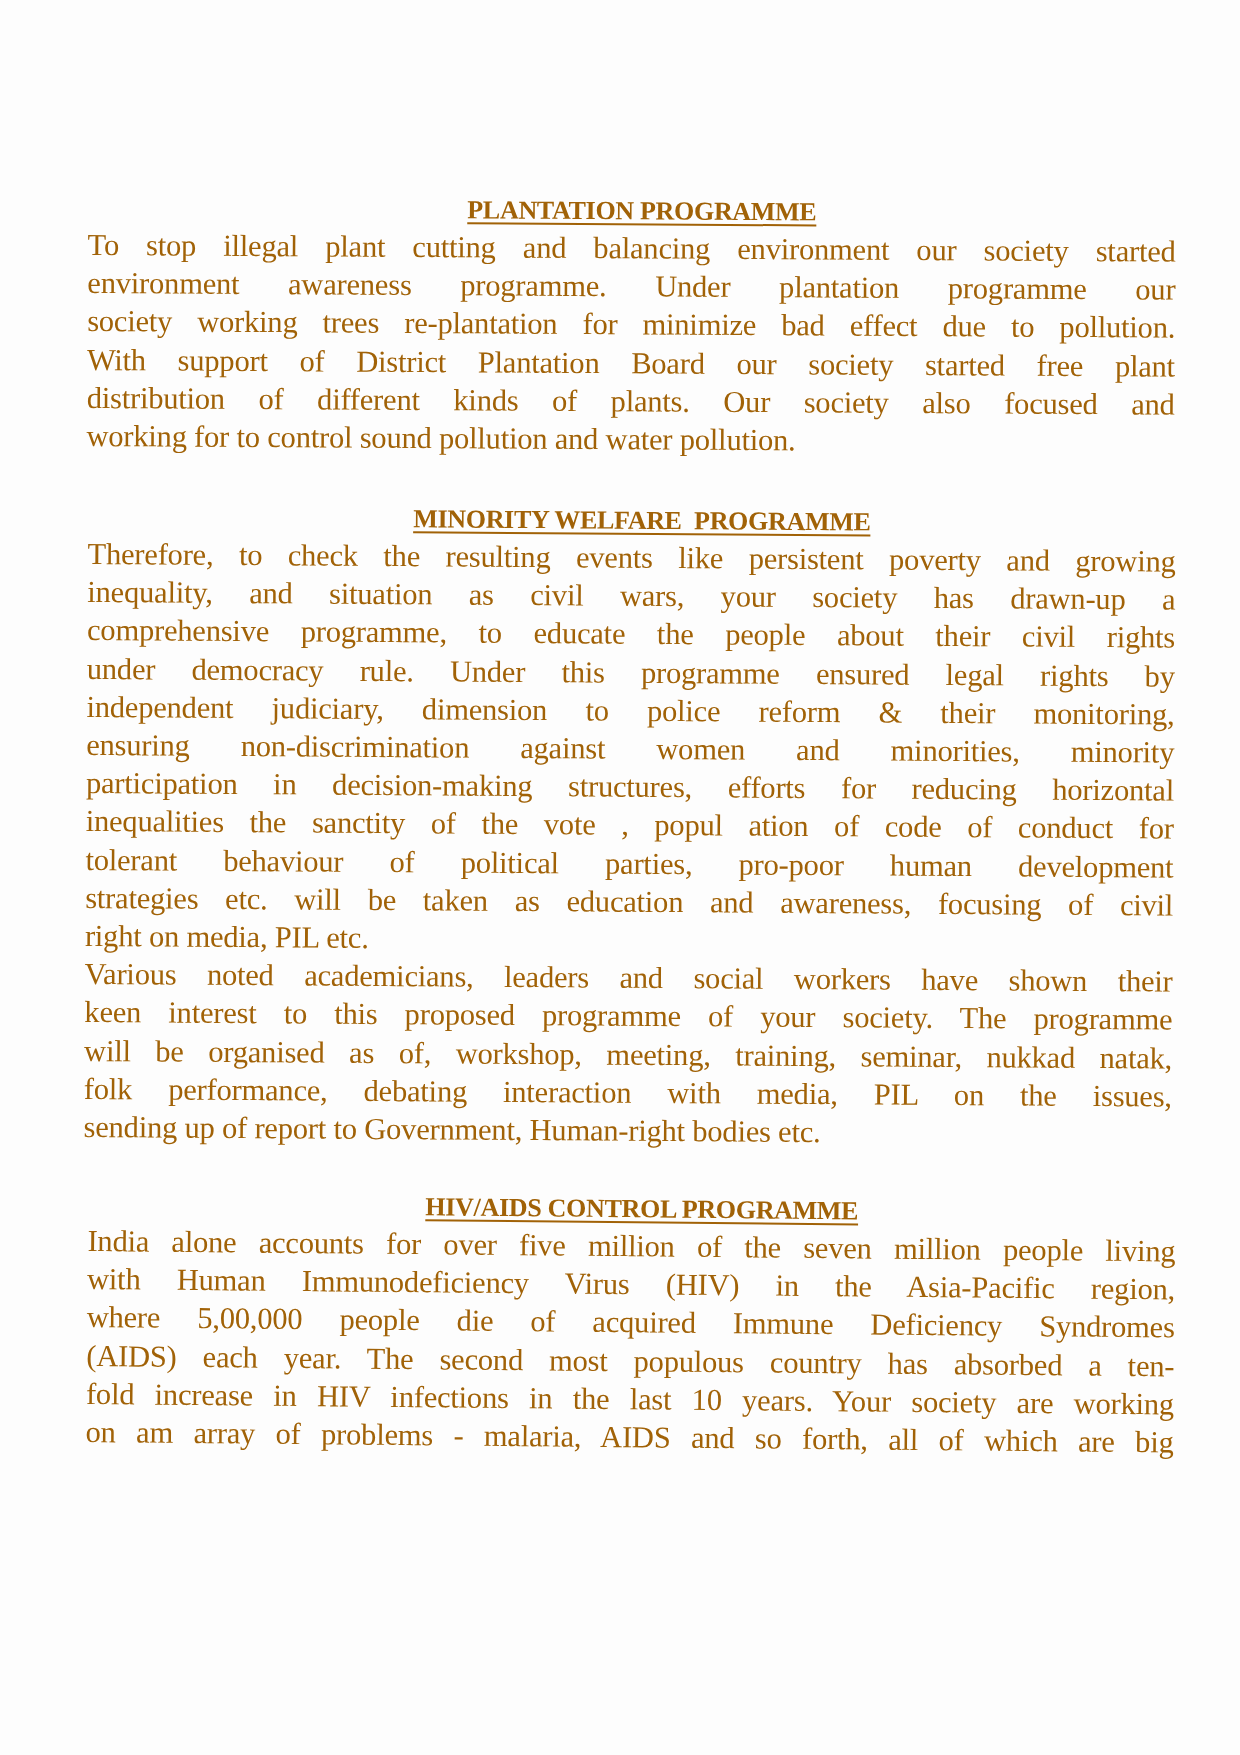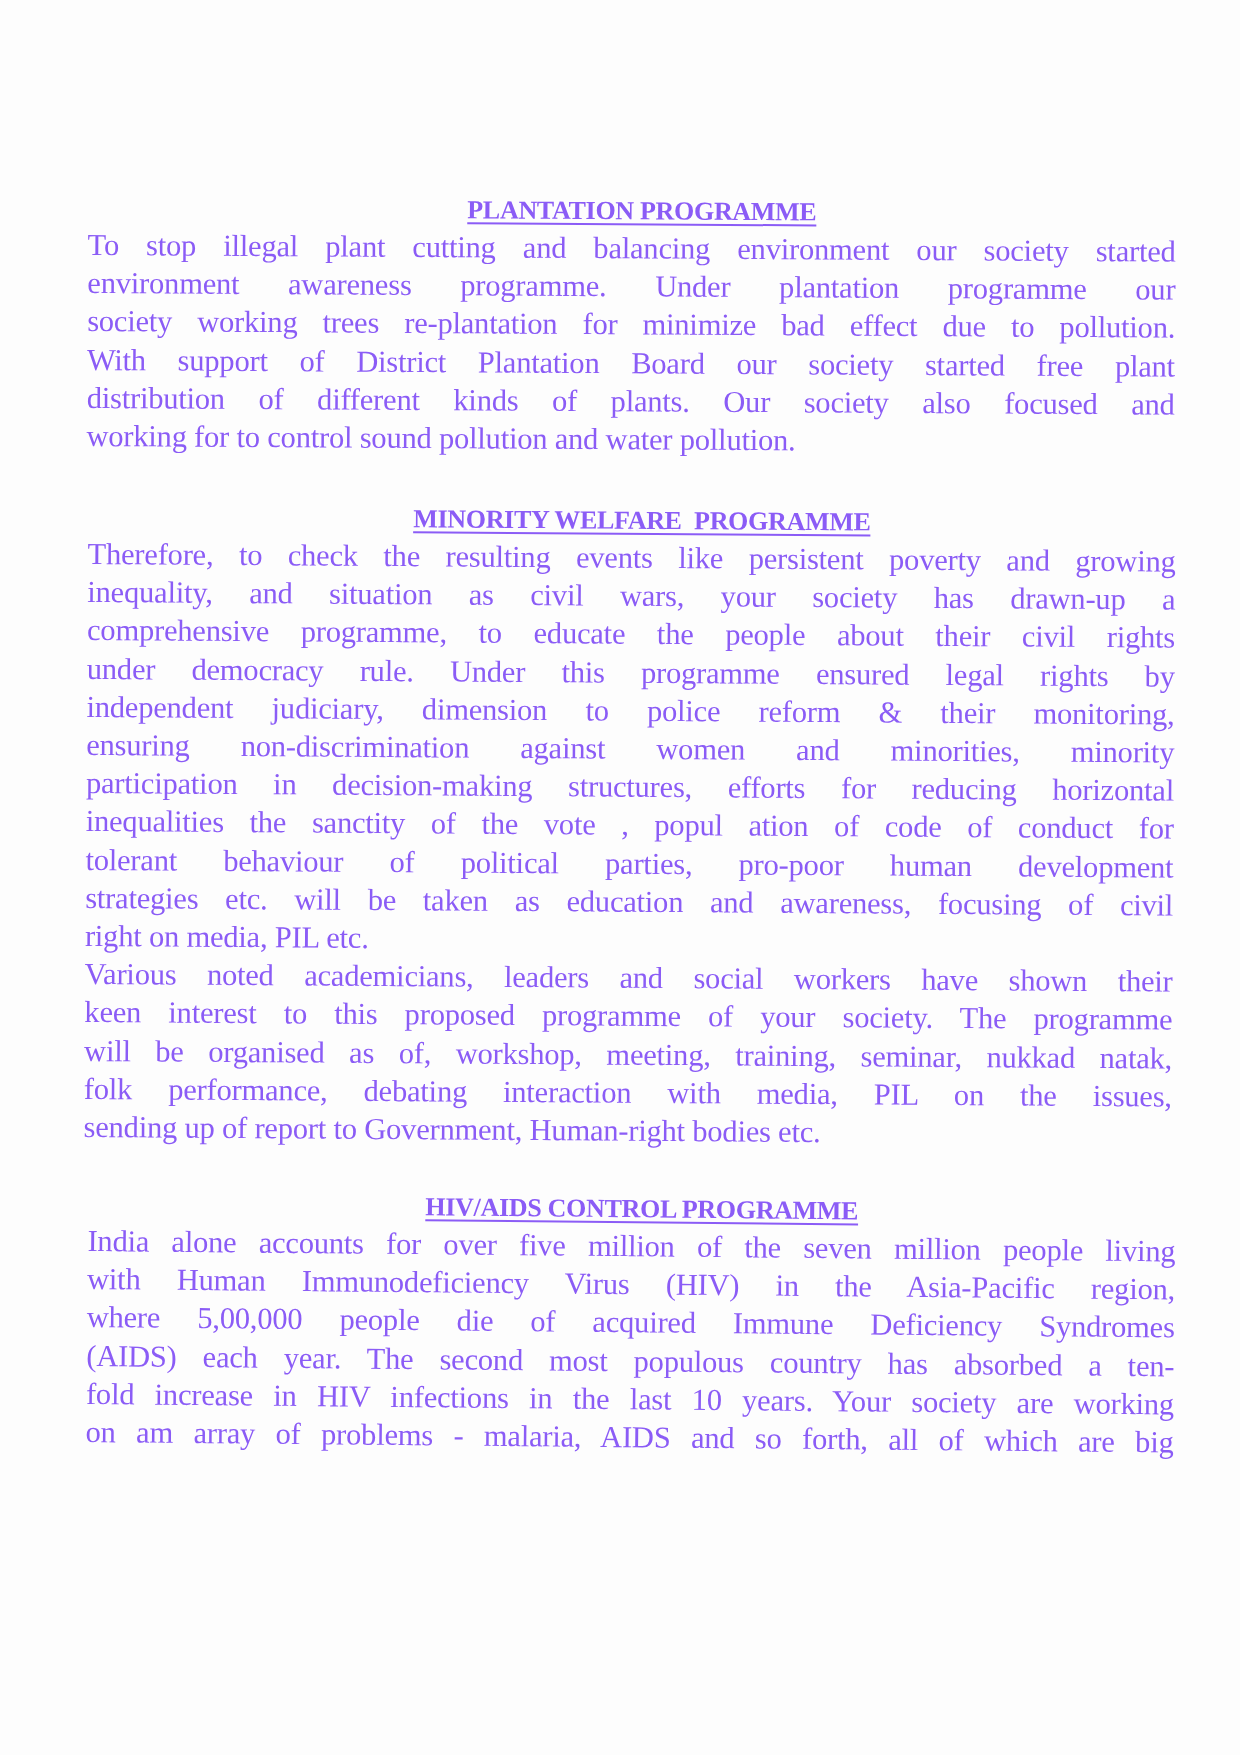--- a/index.html
+++ b/index.html
@@ -13,21 +13,21 @@
       position: relative;
       overflow: hidden;
       background: #fdfdfd;
     }
     .page {
       position: absolute;
       left: 88px;
       top: 190px;
       width: 1088px;
       font-family: "Liberation Serif", serif;
-      color: #8b5cf6;
+      color: #a16207;
       font-size: 30.5px;
       line-height: 38.2px;
       letter-spacing: -0.2px;
     }
     .section {
       margin: 0;
     }
     .heading {
       text-align: center;
       font-weight: bold;

